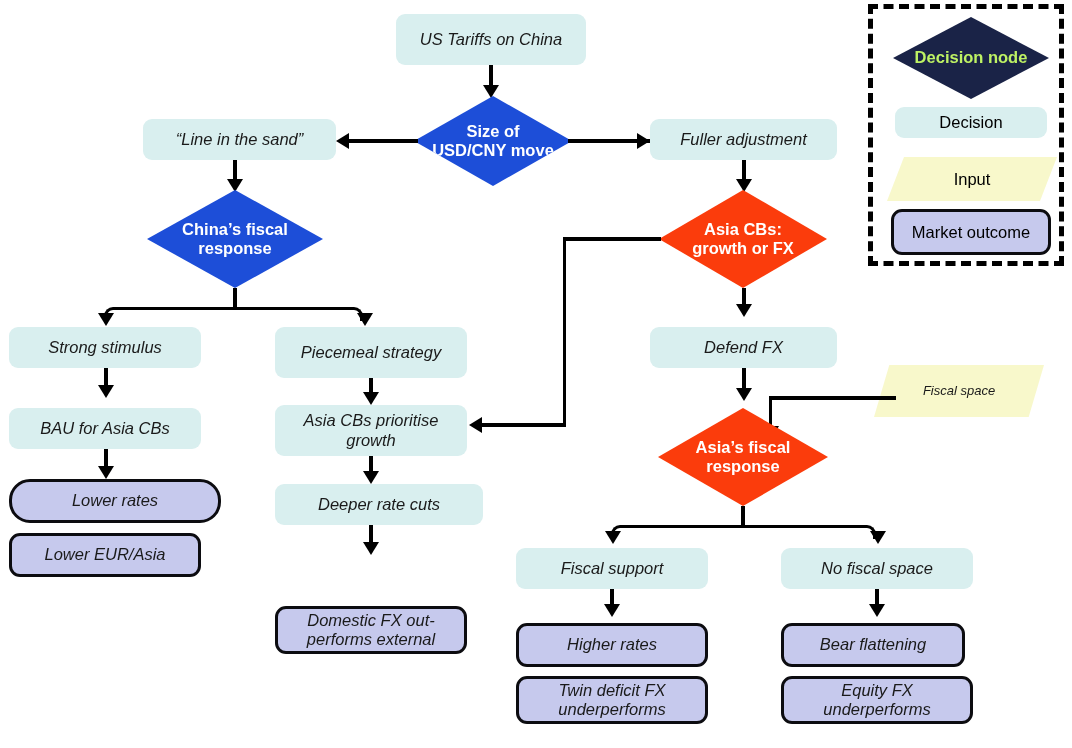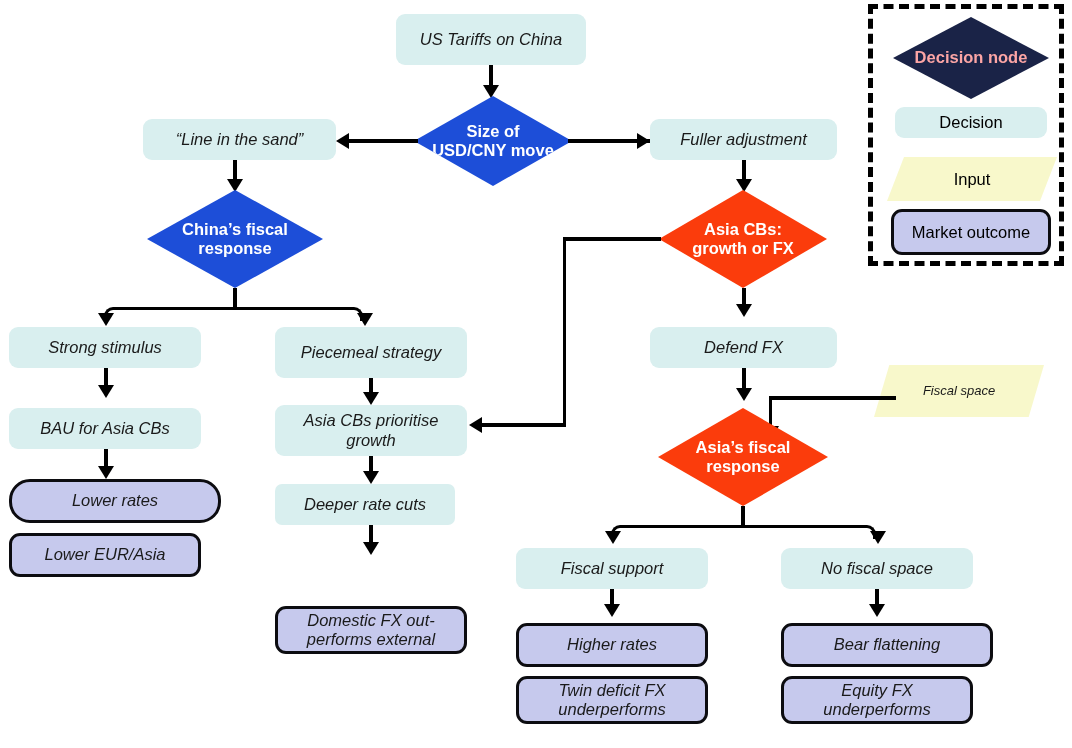--- a/index.html
+++ b/index.html
@@ -70,21 +70,21 @@
 
   
   #legend {
     position: absolute;
     left: 868px; top: 4px; width: 196px; height: 262px;
     border: 5px dashed #000000;
     background: #ffffff;
   }
   .lg-diamond {
     position: absolute; left: 20px; top: 8px; width: 156px; height: 82px;
-    background: #1a2347; color: #fca5a5; font-weight: bold; font-size: 16.5px;
+    background: #1a2347; color: #bef264; font-weight: bold; font-size: 16.5px;
     display:flex; align-items:center; justify-content:center; text-align:center;
     clip-path: polygon(50% 0%, 100% 50%, 50% 100%, 0% 50%);
     line-height: 1.16;
   }
   .lg-dec {
     position:absolute; left: 22px; top: 98px; width: 152px; height: 31px;
     background:#d9efef; border-radius: 9px; font-size: 16.5px;
     display:flex; align-items:center; justify-content:center;
   }
   .lg-inp {
@@ -169,21 +169,21 @@
   </div>
   <div class="ln vl" style="left:369.3px; top:378px; height:21px;"></div>
   <div class="arrow down" style="left:362.5px; top:392px;"></div>
 
   <div class="node decision" style="left:275px; top:405px; width:192px; height:51px;">
     <span>Asia CBs prioritise growth</span>
   </div>
   <div class="ln vl" style="left:369.3px; top:456px; height:22px;"></div>
   <div class="arrow down" style="left:362.5px; top:471px;"></div>
 
-  <div class="node decision" style="left:275px; top:484px; width:180px; height:41px;border-radius:7px;">
+  <div class="node decision" style="left:275px; top:484px; width:208px; height:41px;">
     <span>Deeper rate cuts</span>
   </div>
   <div class="ln vl" style="left:369.3px; top:525px; height:23px;"></div>
   <div class="arrow down" style="left:362.5px; top:542px;"></div>
 
   <div class="node outcome" style="left:275px; top:606px; width:192px; height:48px;">
     <span>Domestic FX out-performs external</span>
   </div>
 
   <div class="node decision" style="left:650px; top:119px; width:187px; height:41px;">
@@ -244,21 +244,21 @@
   <div class="node outcome" style="left:516px; top:676px; width:192px; height:48px;">
     <span>Twin deficit FX underperforms</span>
   </div>
 
   <div class="node decision" style="left:781px; top:548px; width:192px; height:41px;">
     <span>No fiscal space</span>
   </div>
   <div class="ln vl" style="left:875.3px; top:589px; height:21px;"></div>
   <div class="arrow down" style="left:868.5px; top:604px;"></div>
 
-  <div class="node outcome" style="left:781px; top:623px; width:212px; height:44px;">
+  <div class="node outcome" style="left:781px; top:623px; width:184px; height:44px;">
     <span>Bear flattening</span>
   </div>
   <div class="node outcome" style="left:781px; top:676px; width:192px; height:48px;">
     <span>Equity FX underperforms</span>
   </div>
 
   <div id="legend">
     <div class="lg-diamond">
       <span>Decision node</span>
     </div>

